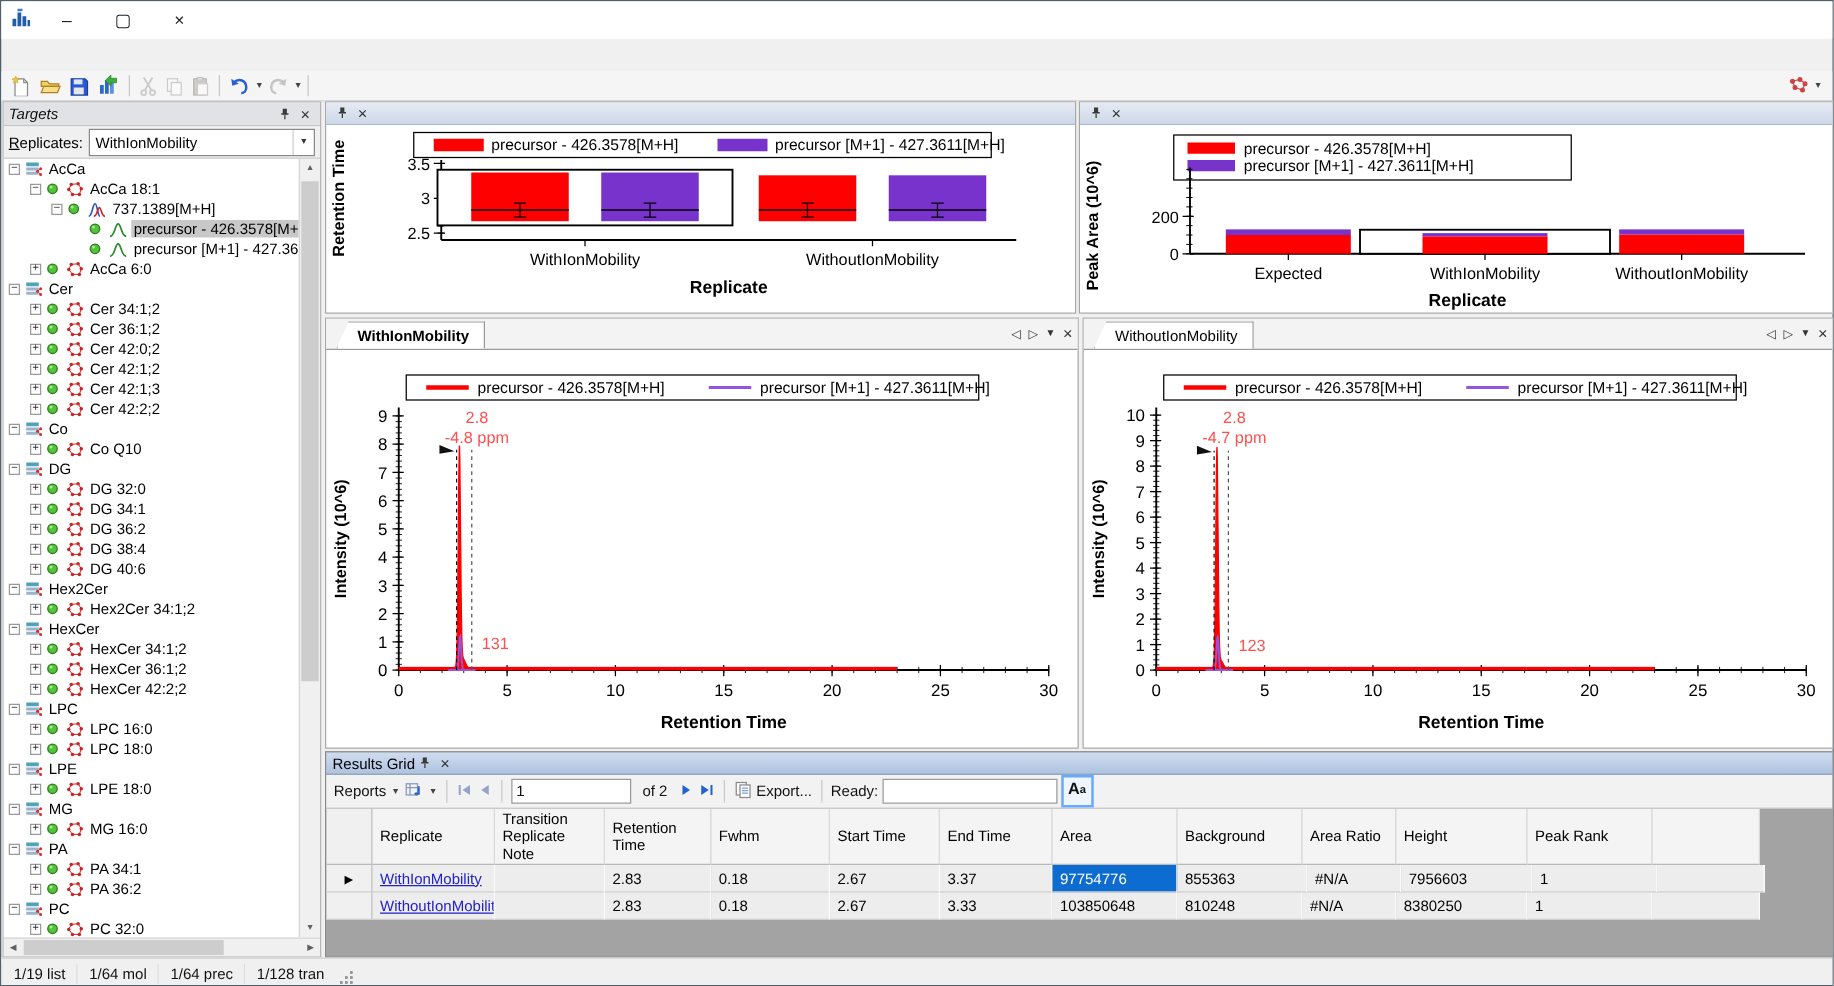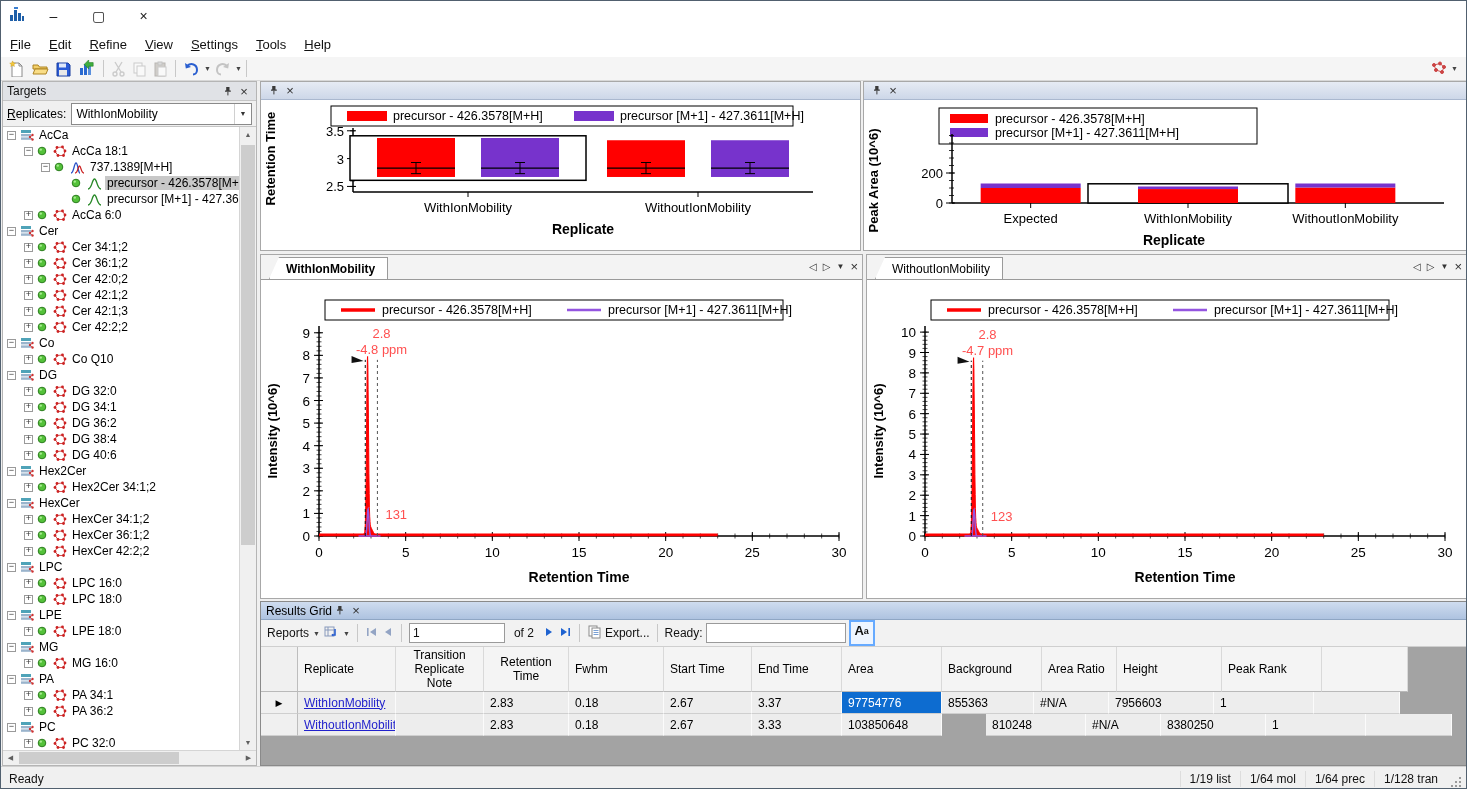--- a/index.html
+++ b/index.html
@@ -12,21 +12,21 @@
   .menuitem{padding:4px 9px;font-size:13px;color:#111;}
   .menuitem .u{text-decoration:underline;}
   .toolbar{position:absolute;left:0;top:56px;width:100%;height:23px;background:#f5f5f5;display:flex;align-items:center;border-bottom:1px solid #d8d8d8;}
   .tbtn{height:21px;display:flex;align-items:center;justify-content:center;padding:0 2px;margin:0 1px;}
   .tbtn.disabled{opacity:.45;filter:grayscale(85%);}
   .tsep{width:1px;height:17px;background:#c8c8c8;margin:0 4px;}
   .tcaret{font-size:7px;color:#444;margin-left:1px;}
   .toolbar .spacer{flex:1;}
   
   .targets{position:absolute;left:1px;top:80px;width:255px;height:685px;background:#f0f0f0;border:1px solid #b5b5b5;box-sizing:border-box;display:flex;flex-direction:column;}
-  .paneheader{height:18px;background:#e0e2e6;display:flex;align-items:center;font-size:12px;color:#111;padding:0 4px;border-bottom:1px solid #c5c5c5;}
+  .paneheader{height:18px;background:#e0e2e6;display:flex;align-items:center;font-size:12px;color:#111;padding:0 4px;border-bottom:1px solid #c5c5c5;font-style:italic;}
   .paneheader .ph-title{flex:1;}
   .phbtn{width:16px;height:14px;display:flex;align-items:center;justify-content:center;color:#333;font-size:12px;}
   .repl-row{height:25px;display:flex;align-items:center;background:#f0f0f0;padding:0 4px;}
   .repl-label{font-size:12px;margin-right:5px;}
   .repl-label .u{text-decoration:underline;}
   .combo{flex:1;height:20px;background:#fff;border:1px solid #8a8a8a;display:flex;align-items:center;font-size:12px;}
   .combo .val{flex:1;padding:0 4px;white-space:nowrap;overflow:hidden;}
   .combo .caret{width:16px;height:100%;display:flex;align-items:center;justify-content:center;font-size:7px;color:#333;border-left:1px solid #d0d0d0;}
   .treewrap{flex:1;display:flex;background:#fff;border-top:1px solid #c5c5c5;overflow:hidden;}
   .tree{flex:1;overflow:hidden;position:relative;}
@@ -57,21 +57,21 @@
   .rgrid-head{height:17px;background:linear-gradient(#cfdcef,#aec3e0);display:flex;align-items:center;font-size:12px;padding:0 5px;border-bottom:1px solid #8fa6c4;}
   .rgrid-toolbar{height:26px;background:#f2f2f2;display:flex;align-items:center;font-size:12px;color:#111;padding:0 6px;border-bottom:1px solid #cfcfcf;gap:3px;}
   .rtb-sep{width:1px;height:18px;background:#c8c8c8;margin:0 4px;}
   .pageinput{width:88px;height:18px;background:#fff;border:1px solid #9a9a9a;font-size:12px;padding:0 3px;display:flex;align-items:center;}
   .findinput{width:138px;height:18px;background:#fff;border:1px solid #9a9a9a;}
   .aabtn{width:22px;height:22px;border:2px solid #66aaff;background:#eef5ff;display:flex;align-items:flex-start;justify-content:center;font-size:13px;font-weight:bold;line-height:18px;}
   .aabtn sup{font-size:9px;font-weight:bold;}
   .grid-table{background:#a3a3a3;flex:1;overflow:hidden;}
   .grow{display:flex;}
   .gcell{box-sizing:border-box;border-right:1px solid #fbfbfb;border-bottom:1px solid #cfcfcf;font-size:12px;padding:2px 6px;overflow:hidden;white-space:normal;}
-  .ghead .gcell{background:#f4f4f4;border-right:1px solid #d9d9d9;border-bottom:1px solid #b9b9b9;line-height:1.18;display:flex;align-items:center;text-align:center;}
+  .ghead .gcell{background:#f4f4f4;border-right:1px solid #d9d9d9;border-bottom:1px solid #b9b9b9;line-height:1.18;display:flex;align-items:center;}
   .gdata .gcell{background:#ededed;display:flex;align-items:center;white-space:nowrap;}
   .gcell.rowhdr{background:#f0f0f0;border-right:1px solid #bdbdbd;display:flex;align-items:center;justify-content:center;color:#000;}
   .gcell.link{color:#2222cc;text-decoration:underline;}
   .gcell.selcell{background:#0d6cd0;color:#fff;}
   
   .statusbar{position:absolute;left:0;top:765px;width:100%;height:24px;background:#f0f0f0;border-top:1px solid #d0d0d0;display:flex;align-items:center;font-size:12px;color:#111;}
   .statusbar .ready{padding-left:8px;flex:1;}
   .scount{padding:0 9px;border-left:1px solid #dddddd;height:16px;display:flex;align-items:center;}
   .grip{width:14px;height:14px;margin:6px 3px 0 2px;background:
     radial-gradient(circle at 11px 3px,#9a9a9a 1.2px,transparent 1.4px),
@@ -95,29 +95,20 @@
           <rect x="9" y="7" width="3" height="8" fill="#1e5fa8"></rect>
           <rect x="13" y="10" width="2" height="5" fill="#1e5fa8"></rect>
           <rect x="5" y="1" width="4" height="2" fill="#3b7fd0"></rect>
         </svg>
     </span>
     <span class="wbtn">–</span>
     <span class="wbtn">▢</span>
     <span class="wbtn">×</span>
   </div>
 
-  <div class="menubar" id="menubar">
-      <div class="menuitem"><span class="u">F</span>ile</div>
-      <div class="menuitem"><span class="u">E</span>dit</div>
-      <div class="menuitem"><span class="u">R</span>efine</div>
-      <div class="menuitem"><span class="u">V</span>iew</div>
-      <div class="menuitem"><span class="u">S</span>ettings</div>
-      <div class="menuitem"><span class="u">T</span>ools</div>
-      <div class="menuitem"><span class="u">H</span>elp</div>
-    </div>
 
   <div class="toolbar" id="toolbar">
       <span style="width: 4px;"></span>
       <div class="tbtn">
         <svg width="17" height="17" viewBox="0 0 17 17">
           <path d="M4 3h7l3 3v11H4z" fill="#fff" stroke="#8a8a8a"></path>
           <path d="M11 3v3h3" fill="none" stroke="#8a8a8a"></path>
           <path d="M4 1 L5 3.2 7.2 3.6 5.5 5 6 7.2 4 6 2 7.2 2.5 5 0.8 3.6 3 3.2 Z" fill="#f5c83c" stroke="#c79a18" stroke-width="0.5" transform="translate(1,0) scale(0.9)"></path>
         </svg>
       </div>
@@ -1538,46 +1529,45 @@
         </div>
         <div class="grow gdata">
           <div class="gcell rowhdr" style="width: 37px; height: 22px; flex: 0 0 auto; font-size: 9px;">▶</div>
           <div class="gcell link" style="width: 98px; height: 22px; flex: 0 0 auto;">WithIonMobility</div>
           <div class="gcell" style="width: 88px; height: 22px; flex: 0 0 auto;"></div>
           <div class="gcell" style="width: 85px; height: 22px; flex: 0 0 auto;">2.83</div>
           <div class="gcell" style="width: 95px; height: 22px; flex: 0 0 auto;">0.18</div>
           <div class="gcell" style="width: 88px; height: 22px; flex: 0 0 auto;">2.67</div>
           <div class="gcell" style="width: 90px; height: 22px; flex: 0 0 auto;">3.37</div>
           <div class="gcell selcell" style="width: 100px; height: 22px; flex: 0 0 auto;">97754776</div>
-          <div class="gcell" style="width: 92px; height: 22px; flex: 0 0 auto;">855363</div>
+          <div class="gcell" style="width: 104px; height: 22px; flex: 0 0 auto;">855363</div>
           <div class="gcell" style="width: 75px; height: 22px; flex: 0 0 auto;">#N/A</div>
           <div class="gcell" style="width: 105px; height: 22px; flex: 0 0 auto;">7956603</div>
           <div class="gcell" style="width: 100px; height: 22px; flex: 0 0 auto;">1</div>
           <div class="gcell" style="width: 86px; height: 22px; flex: 0 0 auto;"></div>
         </div>
         <div class="grow gdata">
           <div class="gcell rowhdr" style="width: 37px; height: 22px; flex: 0 0 auto;"></div>
           <div class="gcell link" style="width: 98px; height: 22px; flex: 0 0 auto;">WithoutIonMobility</div>
           <div class="gcell" style="width: 88px; height: 22px; flex: 0 0 auto;"></div>
           <div class="gcell" style="width: 85px; height: 22px; flex: 0 0 auto;">2.83</div>
           <div class="gcell" style="width: 95px; height: 22px; flex: 0 0 auto;">0.18</div>
           <div class="gcell" style="width: 88px; height: 22px; flex: 0 0 auto;">2.67</div>
           <div class="gcell" style="width: 90px; height: 22px; flex: 0 0 auto;">3.33</div>
           <div class="gcell" style="width: 100px; height: 22px; flex: 0 0 auto;">103850648</div>
-          <div class="gcell" style="width: 100px; height: 22px; flex: 0 0 auto; margin-left: 44px;">810248</div>
+          <div class="gcell" style="width: 100px; height: 22px; flex: 0 0 auto;">810248</div>
           <div class="gcell" style="width: 75px; height: 22px; flex: 0 0 auto;">#N/A</div>
           <div class="gcell" style="width: 105px; height: 22px; flex: 0 0 auto;">8380250</div>
           <div class="gcell" style="width: 100px; height: 22px; flex: 0 0 auto;">1</div>
           <div class="gcell" style="width: 86px; height: 22px; flex: 0 0 auto;"></div>
         </div>
       </div>
   </div>
 
   <div class="statusbar">
-    <span class="ready">Ready</span>
     <span class="scount">1/19 list</span>
     <span class="scount">1/64 mol</span>
     <span class="scount">1/64 prec</span>
     <span class="scount">1/128 tran</span>
     <span class="grip"></span>
   </div>
 
 </div>
 
 </body></html>

